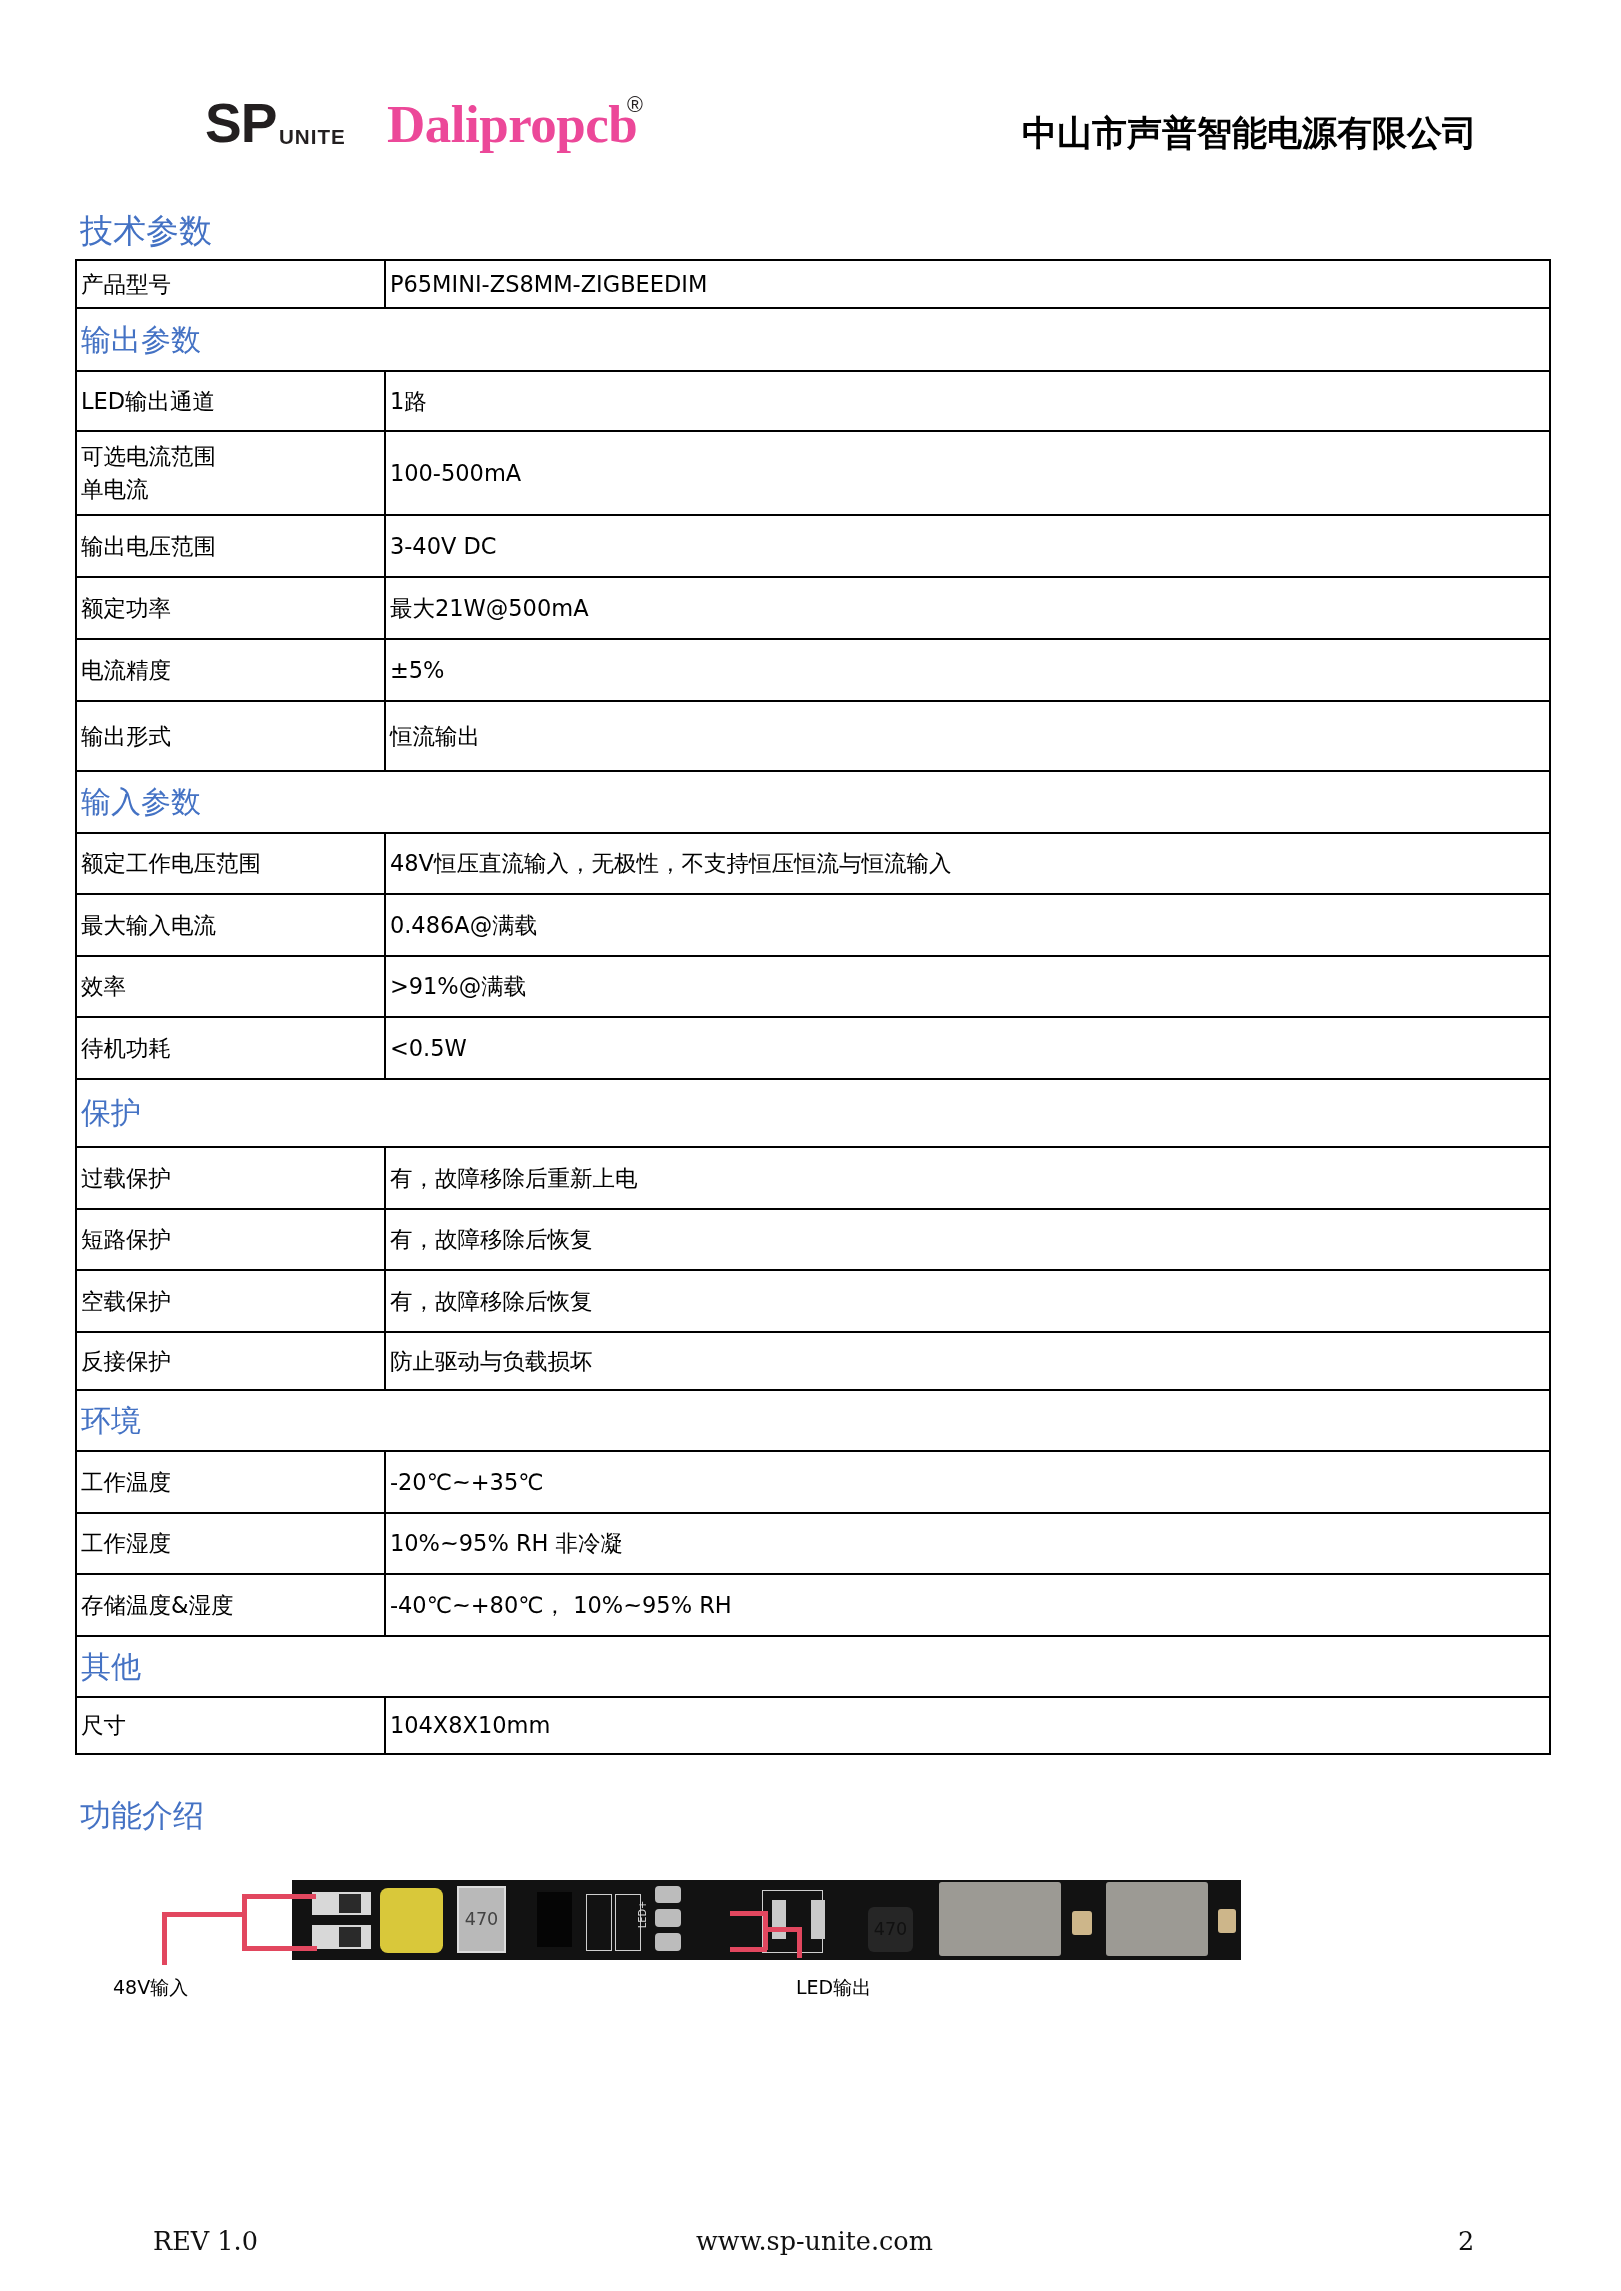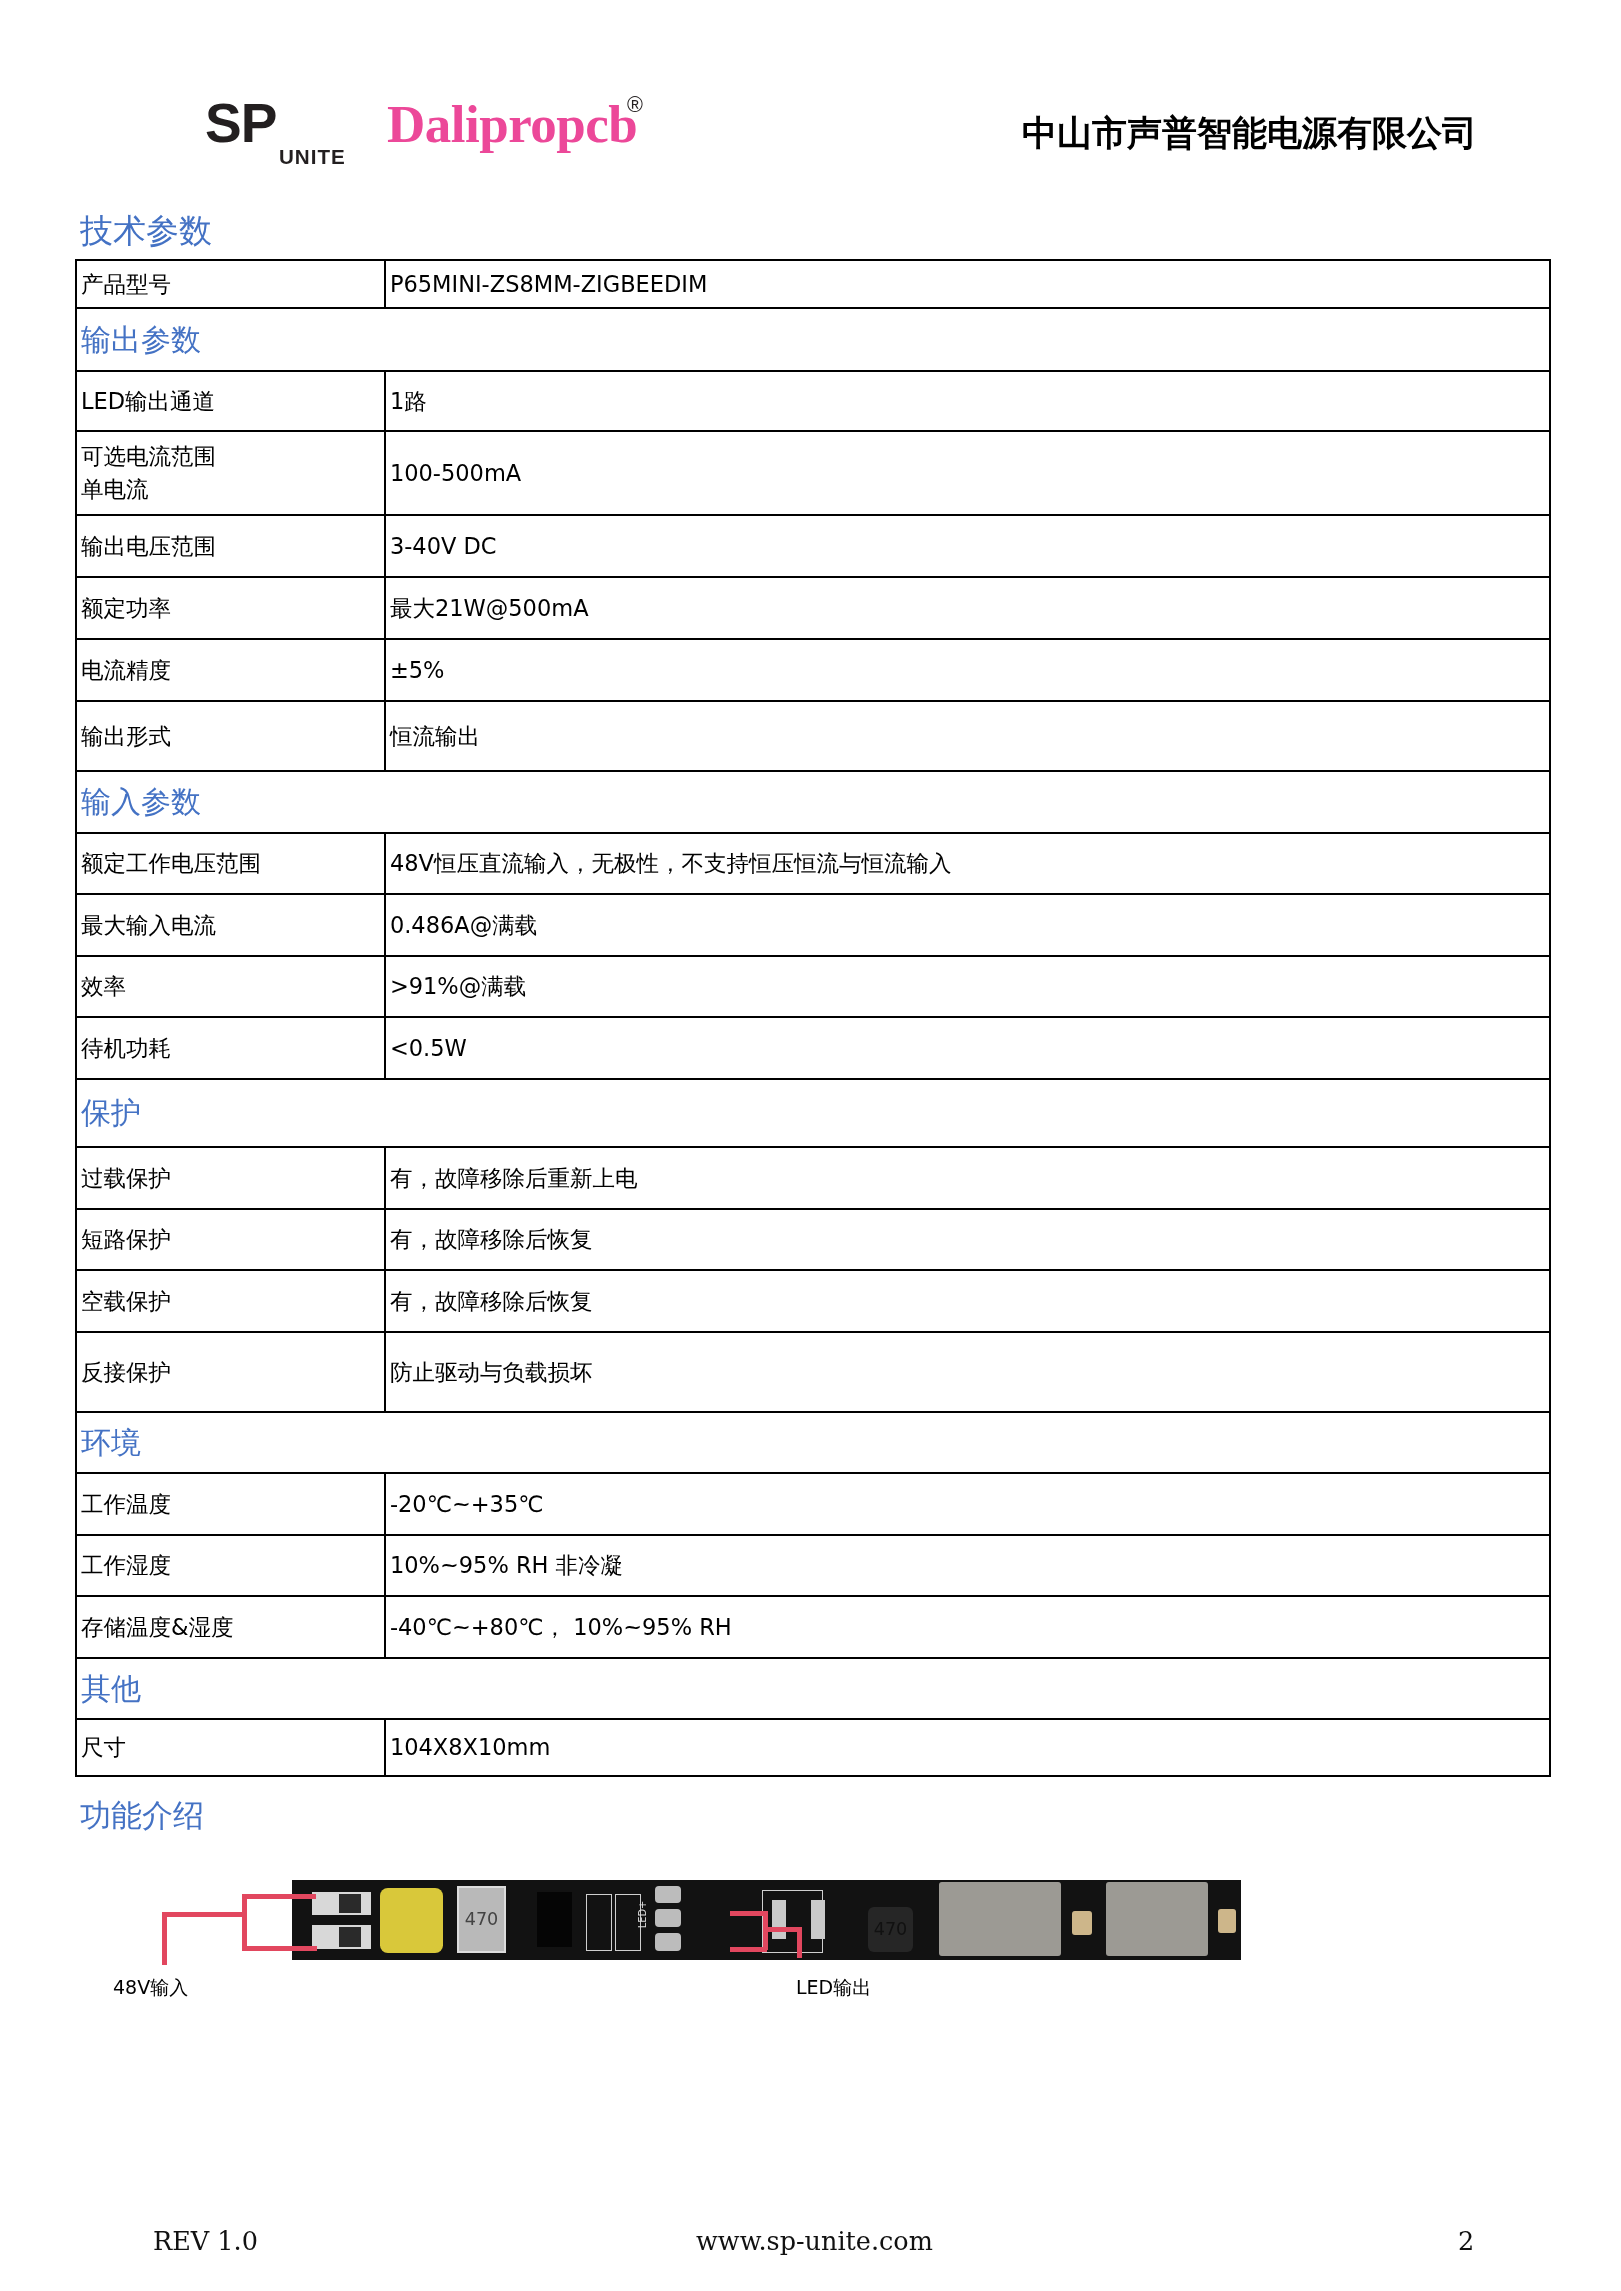--- a/index.html
+++ b/index.html
@@ -2,21 +2,21 @@
 <html><head>
 <meta charset="utf-8">
 <style>
   html, body { margin: 0; padding: 0; background: #ffffff; }
   body { width: 1621px; height: 2292px; position: relative; overflow: hidden;
          font-family: "DejaVu Sans", "Liberation Sans", sans-serif; color: #000; }
 
   .logo-sp { position: absolute; left: 205px; top: 96px; font-family: "Liberation Sans", sans-serif;
              font-weight: bold; font-size: 55px; color: #231f20; letter-spacing: -1px; line-height: 1; }
   .logo-unite { position: absolute; left: 279px; top: 127px; font-family: "Liberation Sans", sans-serif;
-                font-weight: bold; font-size: 20.6px; color: #231f20; letter-spacing: 1px; line-height: 1; margin-top: 20px; }
+                font-weight: bold; font-size: 20.6px; color: #231f20; letter-spacing: 1px; line-height: 1; }
   .logo-dali { position: absolute; left: 387px; top: 98px; font-family: "Liberation Serif", serif;
                font-weight: bold; font-size: 53px; color: #ec4899; line-height: 1; letter-spacing: -0.5px; }
   .logo-reg { position: absolute; left: 627px; top: 94px; font-family: "Liberation Sans", sans-serif;
               font-size: 21.6px; color: #231f20; line-height: 1; }
   .company { position: absolute; left: 1022px; top: 116px; font-size: 35px; font-weight: bold; line-height: 1; }
 
   .section-title { position: absolute; left: 80px; font-size: 33px; color: #4472c4; line-height: 1; }
 
   .spec-table { position: absolute; left: 75px; top: 259px; width: 1476px;
                 border-collapse: collapse; table-layout: fixed; }
@@ -113,21 +113,21 @@
     <td>有，故障移除后重新上电</td>
   </tr>
   <tr style="height:61px;">
     <td class="k">短路保护</td>
     <td>有，故障移除后恢复</td>
   </tr>
   <tr style="height:62px;">
     <td class="k">空载保护</td>
     <td>有，故障移除后恢复</td>
   </tr>
-  <tr style="height:80px;">
+  <tr style="height:58px;">
     <td class="k">反接保护</td>
     <td>防止驱动与负载损坏</td>
   </tr>
 
   <tr class="grp" style="height:61px;">
     <td colspan="2">环境</td>
   </tr>
   <tr style="height:62px;">
     <td class="k">工作温度</td>
     <td>-20℃~+35℃</td>

